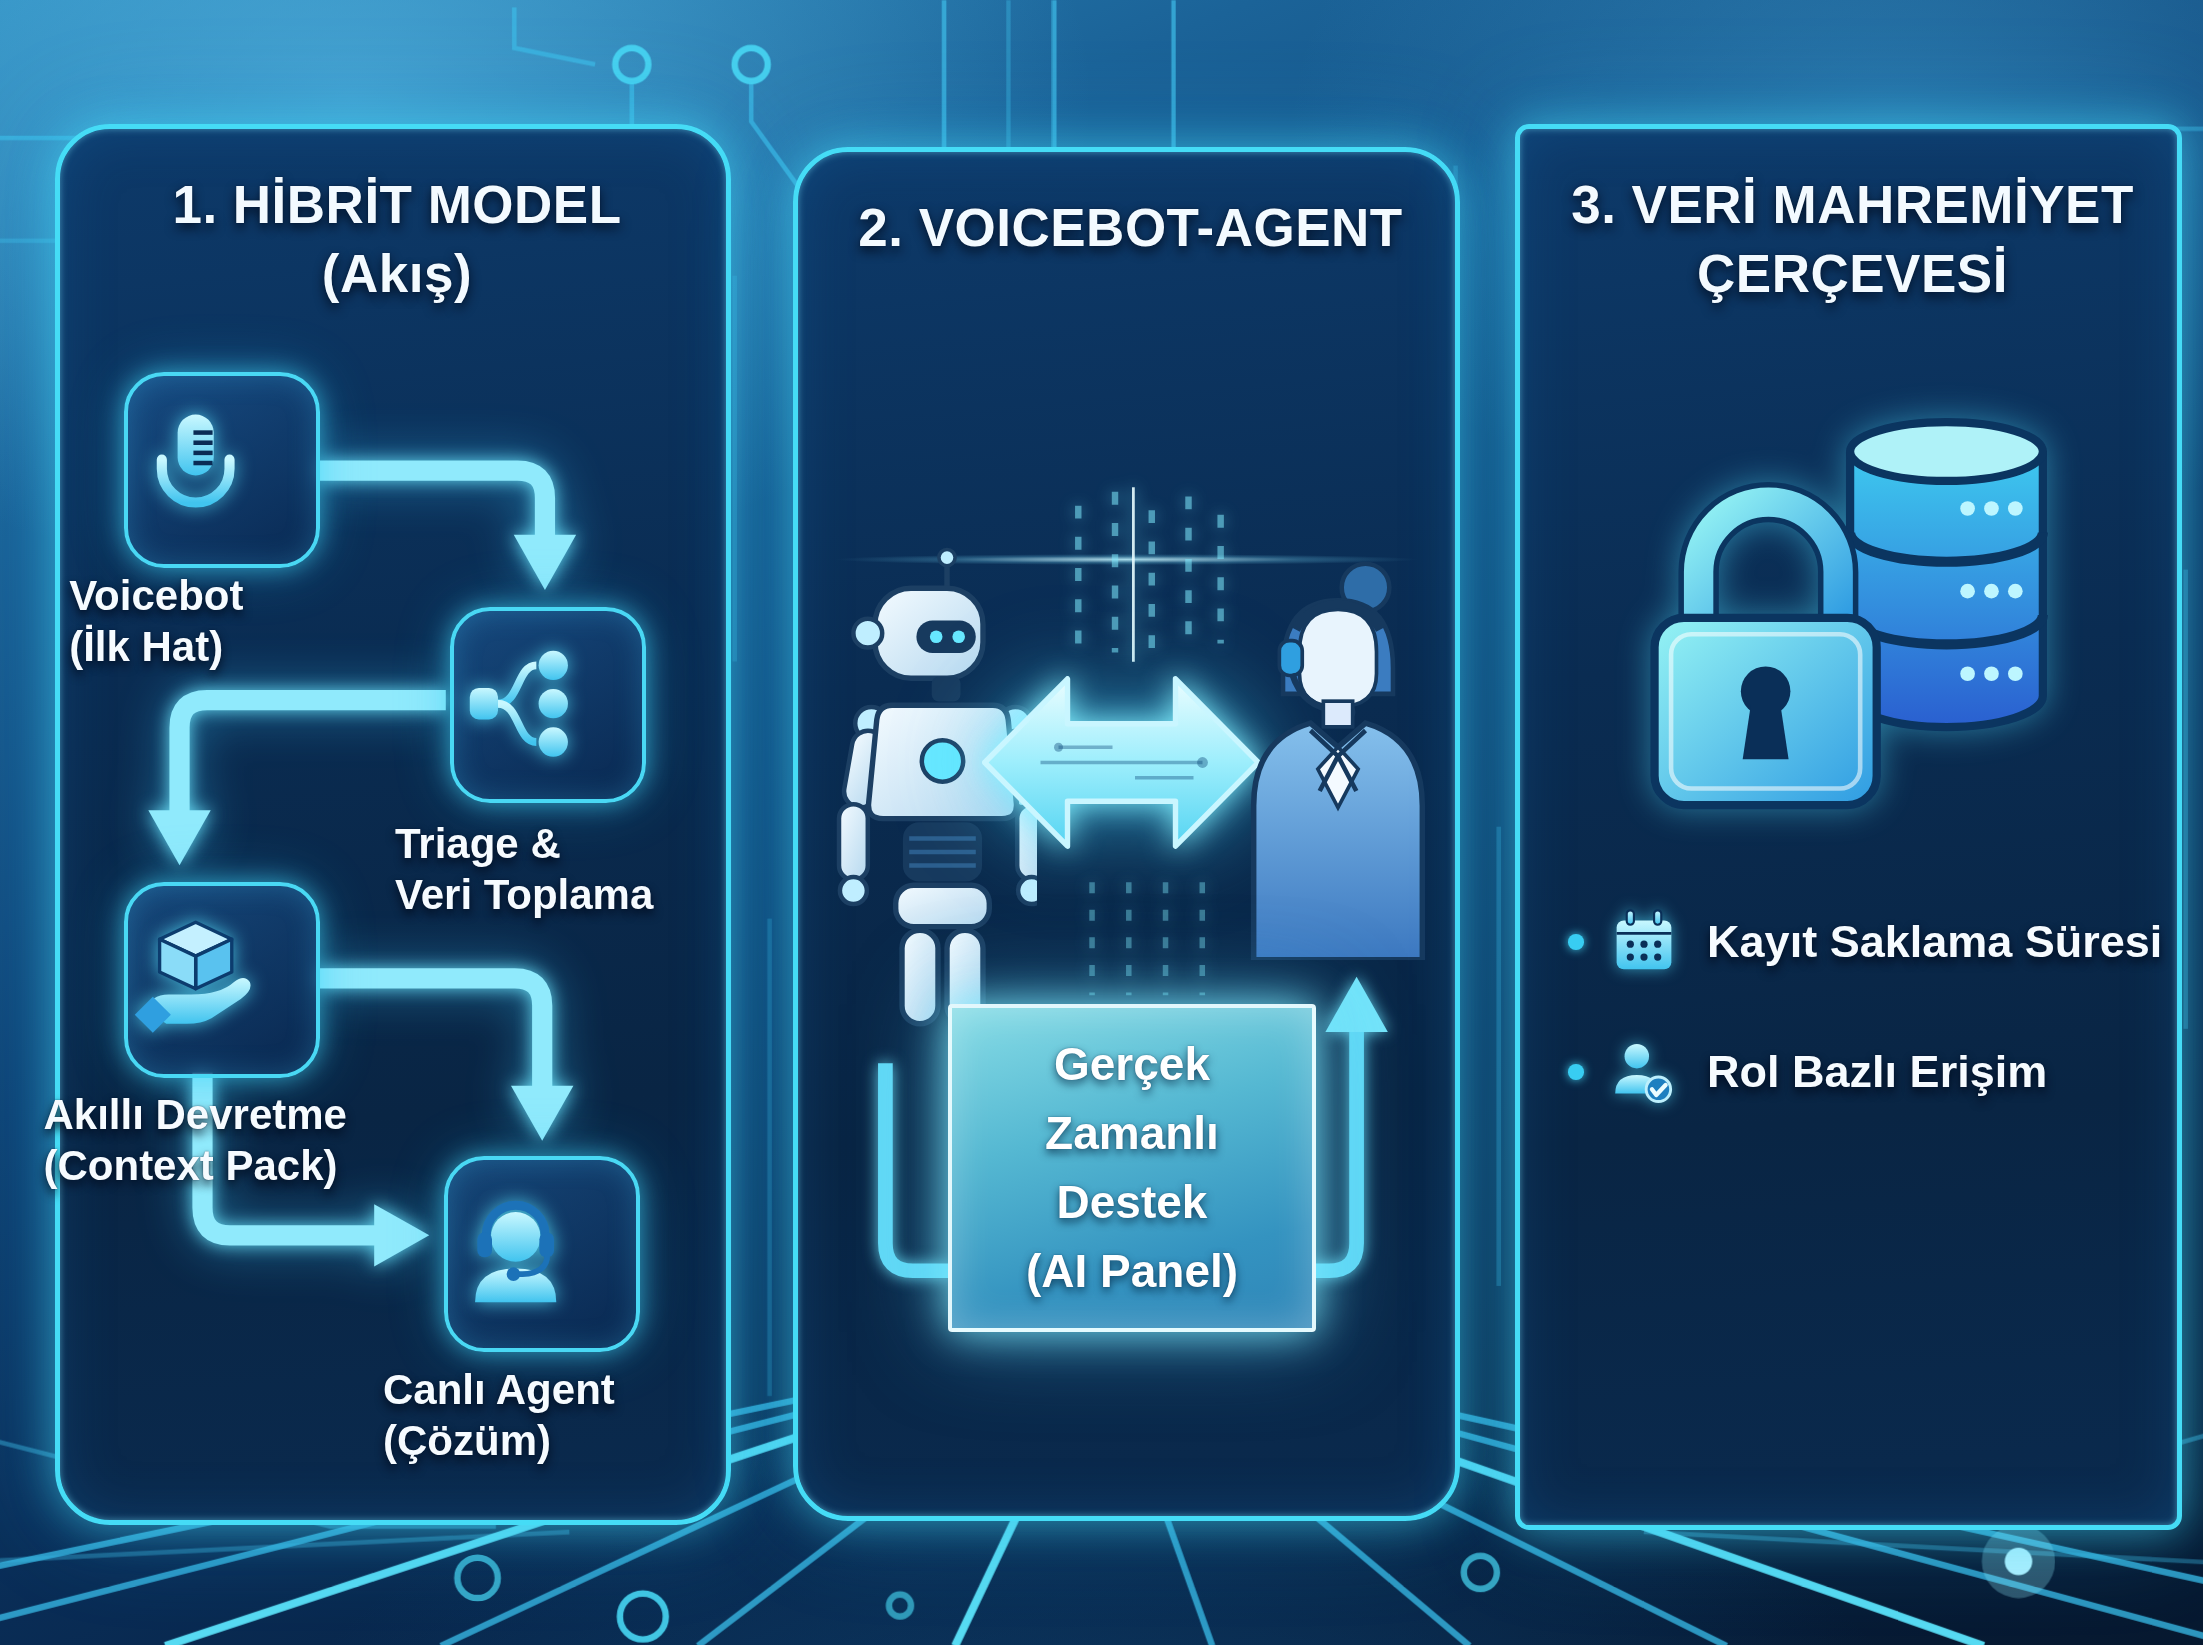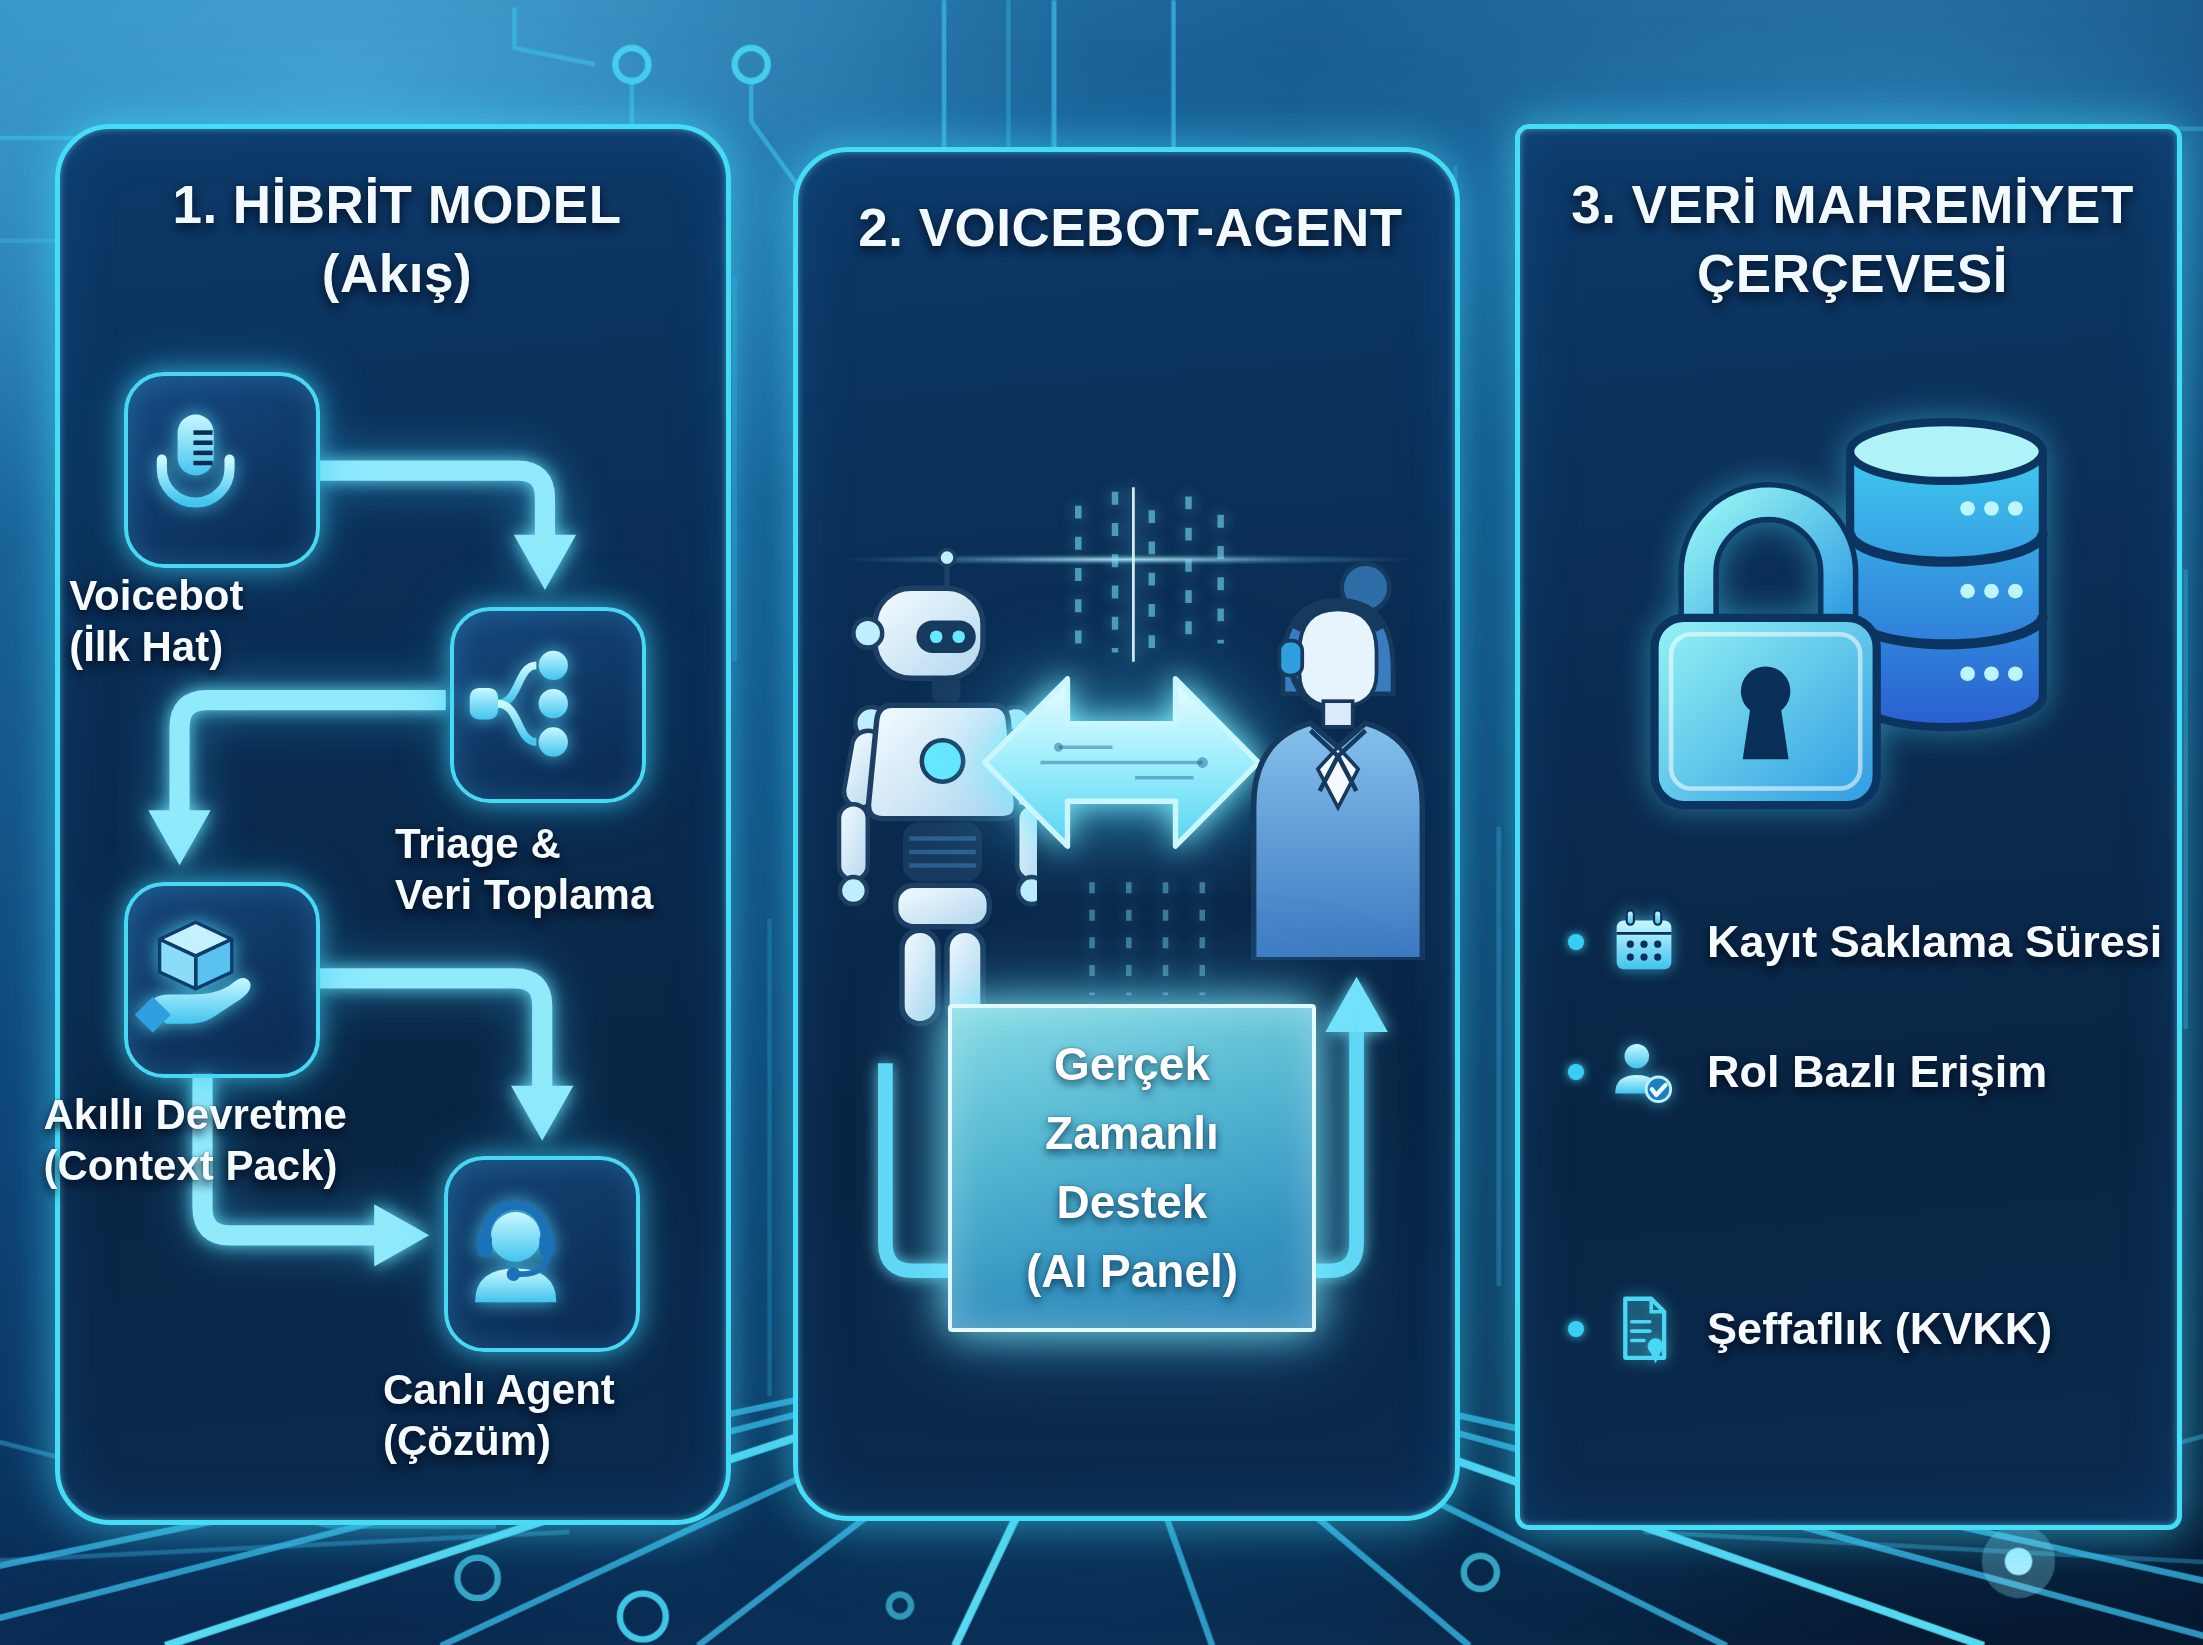--- a/index.html
+++ b/index.html
@@ -391,31 +391,16 @@
       <span class="bullet-icon"><svg viewBox="0 0 100 100">
         <circle cx="40" cy="28" r="17" fill="url(#gIcon)"></circle>
         <path d="M 10 80 q 0 -26 30 -26 q 30 0 30 26 z" fill="url(#gIcon)"></path>
         <circle cx="70" cy="74" r="17" fill="#1d7fc0" stroke="#bdeffc" stroke-width="4"></circle>
         <path d="M 61 74 l 6 8 l 13 -14" stroke="#eafcff" stroke-width="6" fill="none" stroke-linecap="round" stroke-linejoin="round"></path>
       </svg></span>
       <span class="bullet-label">Rol Bazlı Erişim</span>
     </div>
 
 
-    <div class="bullet-row" style="top:1152px;">
-      <span class="bullet-dot"></span>
-      <span class="bullet-icon"><svg viewBox="0 0 100 100">
-        <path d="M 24 8 H 60 L 78 26 V 90 H 24 Z" fill="rgba(73,216,244,.12)" stroke="#49d8f4" stroke-width="6" stroke-linejoin="round"></path>
-        <path d="M 60 8 V 26 H 78" fill="none" stroke="#49d8f4" stroke-width="5"></path>
-        <g stroke="#49d8f4" stroke-width="5" stroke-linecap="round">
-          <line x1="33" y1="40" x2="58" y2="40"></line>
-              <line x1="33" y1="53" x2="58" y2="53"></line>
-              <line x1="33" y1="66" x2="50" y2="66"></line>
-        </g>
-        <circle cx="66" cy="74" r="11" fill="#49d8f4"></circle>
-        <polygon points="59,82 66,98 73,82" fill="#49d8f4"></polygon>
-      </svg></span>
-      <span class="bullet-label">Şeffaflık (KVKK)</span>
-    </div>
   </div>
 
 </div>
 
 
 </body></html>

